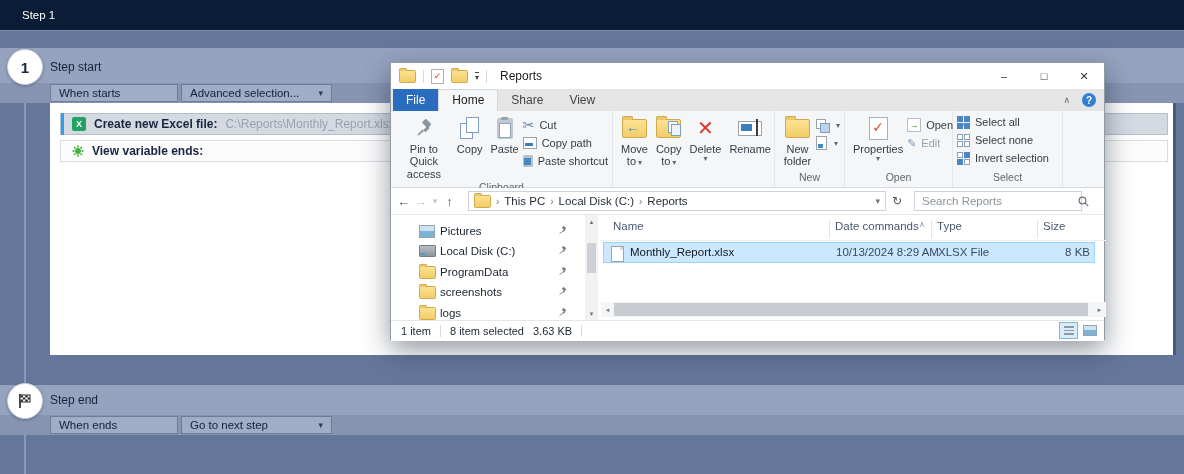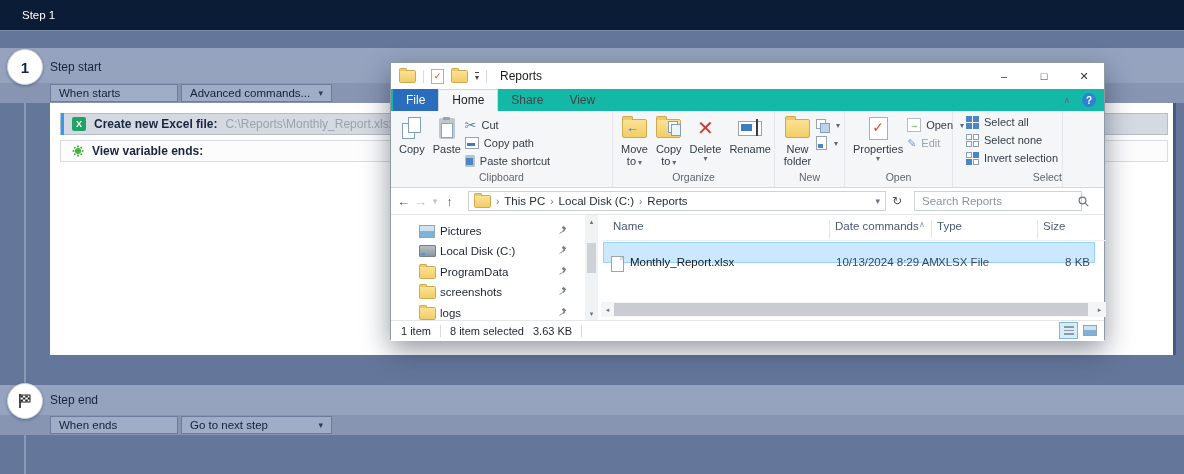--- a/index.html
+++ b/index.html
@@ -33,21 +33,21 @@
   .qat{display:flex;align-items:center;gap:7px;padding-left:8px;}
   .vsep{width:1px;height:13px;background:#d9d9d9;}
   .folder-sm{width:15px;height:11px;background:linear-gradient(#fbe293,#f1cd67);border:1px solid #cfa94e;border-radius:1.5px;position:relative;display:inline-block;}
   .folder-sm::before{content:"";position:absolute;top:-3px;left:-1px;width:6px;height:2px;background:#edca67;border:1px solid #cfa94e;border-bottom:none;border-radius:2px 2px 0 0;}
   .prop-mini{width:11px;height:13px;background:#fff;border:1px solid #aab2ba;color:#d83b01;font-size:9px;font-weight:bold;line-height:13px;text-align:center;display:inline-block;}
   .qat-caret{font-size:8px;color:#444;border-top:1px solid #444;line-height:7px;padding-top:1px;}
   .win-title{font-size:12px;color:#1b1b1b;margin-left:6px;}
   .winbtns{position:absolute;right:0;top:0;display:flex;}
   .winbtn{width:40px;height:26px;display:flex;align-items:center;justify-content:center;color:#333;font-size:11px;}
   
-  .tabsrow{left:0;top:26px;width:100%;height:22px;background:#14b8a6;display:flex;align-items:flex-end;}
+  .tabsrow{left:0;top:26px;width:100%;height:22px;background:#e5e5e5;display:flex;align-items:flex-end;}
   .tab{font-size:12px;padding:0 13px;height:21px;line-height:21px;color:#444;}
   .tab.file{background:#2a6dbf;color:#fff;height:22px;line-height:22px;margin-left:2px;}
   .tab.active{background:#f5f6f7;border:1px solid #d5d8db;border-bottom:none;color:#1e1e1e;height:22px;line-height:21px;box-sizing:border-box;}
   .ribbon-right{position:absolute;top:30px;right:8px;display:flex;align-items:center;gap:12px;}
   .collapse-ic{color:#5f6a75;font-size:9px;}
   .help-ic{width:14px;height:14px;border-radius:50%;background:#2f7fd3;color:#fff;font-size:10px;font-weight:bold;display:flex;align-items:center;justify-content:center;}
   
   .ribbon{left:0;top:48px;width:100%;height:77px;background:#f5f6f7;border-bottom:1px solid #d6d9dd;display:flex;box-sizing:border-box;}
   .rgroup{height:100%;border-right:1px solid #e4e6e9;display:flex;flex-direction:column;box-sizing:border-box;}
   .rbody{flex:1;display:flex;align-items:flex-start;padding:3px 4px 0 4px;}
@@ -118,21 +118,21 @@
   .i-drive{width:15px;height:10px;background:linear-gradient(#b9bfc6,#8d949c);border:1px solid #767d85;border-radius:1px;position:relative;}
   .i-drive::after{content:"";position:absolute;left:1px;bottom:1px;width:4px;height:2px;background:#3fa0dc;}
   .navscroll{position:absolute;left:194px;top:0;width:13px;height:105px;background:#f1f2f4;}
   .navscroll .sarrow{position:absolute;left:0;width:13px;height:13px;font-size:7px;color:#6d7680;display:flex;align-items:center;justify-content:center;}
   .navscroll .thumb{position:absolute;left:2px;top:28px;width:9px;height:30px;background:#cdd1d6;}
   .listhead{position:absolute;left:210px;top:0;width:505px;height:25px;border-bottom:1px solid #eceef0;color:#4a5a70;font-size:11.5px;}
   .listhead span{position:absolute;top:5px;}
   .coldiv{position:absolute;top:3px;width:1px;height:18px;background:#e3e6e9;}
   .sortcaret{position:absolute;left:318px;top:-2px;font-size:8px;color:#8795a6;}
   .filerow{position:absolute;left:212px;top:27px;width:492px;height:21px;background:#cce8ff;border:1px solid #99d1ff;box-sizing:border-box;}
-  .filerow span{position:absolute;top:13px;font-size:11.5px;color:#101820;white-space:nowrap;}
+  .filerow span{position:absolute;top:3px;font-size:11.5px;color:#101820;white-space:nowrap;}
   .fileicon{position:absolute;left:7px;top:3px;width:11px;height:14px;background:#fff;border:1px solid #9aa4ad;}
   .fileicon::after{content:"";position:absolute;right:0;top:0;width:3px;height:3px;background:#d7dde2;}
   .hscroll{position:absolute;left:210px;top:87px;width:505px;height:15px;background:#f4f5f6;}
   .hscroll .sarrow{position:absolute;top:0;width:13px;height:15px;font-size:7px;color:#6d7680;display:flex;align-items:center;justify-content:center;}
   .hscroll .thumb{position:absolute;left:13px;top:1px;width:474px;height:13px;background:#c9cdd2;}
   
   .statusbar{left:0;top:257px;width:100%;height:21px;background:#fff;border-top:1px solid #e6e6e6;display:flex;align-items:center;font-size:11px;color:#1b2430;box-sizing:border-box;padding-left:10px;gap:9px;}
   .sdiv{width:1px;height:12px;background:#d9d9d9;}
   .viewtoggles{position:absolute;right:5px;top:259px;display:flex;gap:2px;}
   .vbtn{width:17px;height:15px;border:1px solid transparent;display:flex;align-items:center;justify-content:center;}
@@ -152,21 +152,21 @@
   <div class="abs leftline"></div>
 
   <div class="abs num-circle" style="left:7px;top:49px;">
       <span>1</span>
     </div>
   <div class="abs sec-label" style="left:50px;top:60px;">Step start</div>
 
   <div class="abs when-band" style="top:83px;">
     <div class="wcell lbl" style="top:1px;">When starts</div>
     <div class="wcell dd" style="top:1px;">
-      <span>Advanced commands...</span>
+      <span>Advanced selection...</span>
       <span class="wcaret">▾</span>
     </div>
   </div>
 
   <div class="abs panel"></div>
 
   <div class="abs action-row sel" style="top:113px;">
     <span class="accent"></span>
     <span class="xl-icon">X</span>
     <span class="a-label">Create new Excel file:</span>
@@ -237,20 +237,32 @@
       <span class="tab">View</span>
     </div>
     <div class="ribbon-right">
       <span class="collapse-ic">∧</span>
       <span class="help-ic">?</span>
     </div>
 
     <div class="abs ribbon">
       <div class="rgroup" style="width:222px;">
         <div class="rbody">
+          <div class="rbtn-lg" style="max-width:64px;">
+            <span class="ic">
+                <svg class="pinsvg" width="20" height="20" viewBox="0 0 20 20">
+                  <g fill="#8795a3">
+                    <rect x="8.5" y="2.5" width="8" height="5.5" rx="1" transform="rotate(45 12.5 5.5)"></rect>
+                    <rect x="11" y="8" width="3" height="6" transform="rotate(45 12.5 11)"></rect>
+                    <path d="M3.5 16.5 L8.5 11.5 L10 13 L4.5 17.5 Z"></path>
+                  </g>
+                </svg>
+              </span>
+            <span>Pin to Quick access</span>
+          </div>
           <div class="rbtn-lg">
             <span class="ic">
                 <span class="i-copy">
                   <i></i>
                   <i></i>
                 </span>
               </span>
             <span>Copy</span>
           </div>
           <div class="rbtn-lg">
@@ -300,21 +312,20 @@
             <span>Delete</span>
             <span class="caret-under">▾</span>
           </div>
           <div class="rbtn-lg">
             <span class="ic">
                 <span class="i-rename"></span>
               </span>
             <span>Rename</span>
           </div>
         </div>
-        <div class="rlabel">Organize</div>
       </div>
 
       <div class="rgroup" style="width:70px;">
         <div class="rbody">
           <div class="rbtn-lg" style="max-width:36px;">
             <span class="ic">
                 <span class="i-folder-lg"></span>
               </span>
             <span>New folder</span>
           </div>
@@ -349,21 +360,21 @@
               </div>
             <div class="rbtn-sm gray">
                 <span class="i-edit-sm">✎</span>
                 <span>Edit</span>
               </div>
           </div>
         </div>
         <div class="rlabel">Open</div>
       </div>
 
-      <div class="rgroup" style="width:110px;align-items:flex-end;">
+      <div class="rgroup" style="width:110px;">
         <div class="rbody">
           <div class="smstack" style="margin-top:0;">
             <div class="rbtn-sm">
                 <span class="grid4">
                   <i></i>
                   <i></i>
                   <i></i>
                   <i></i>
                 </span>
                 <span>Select all</span>

